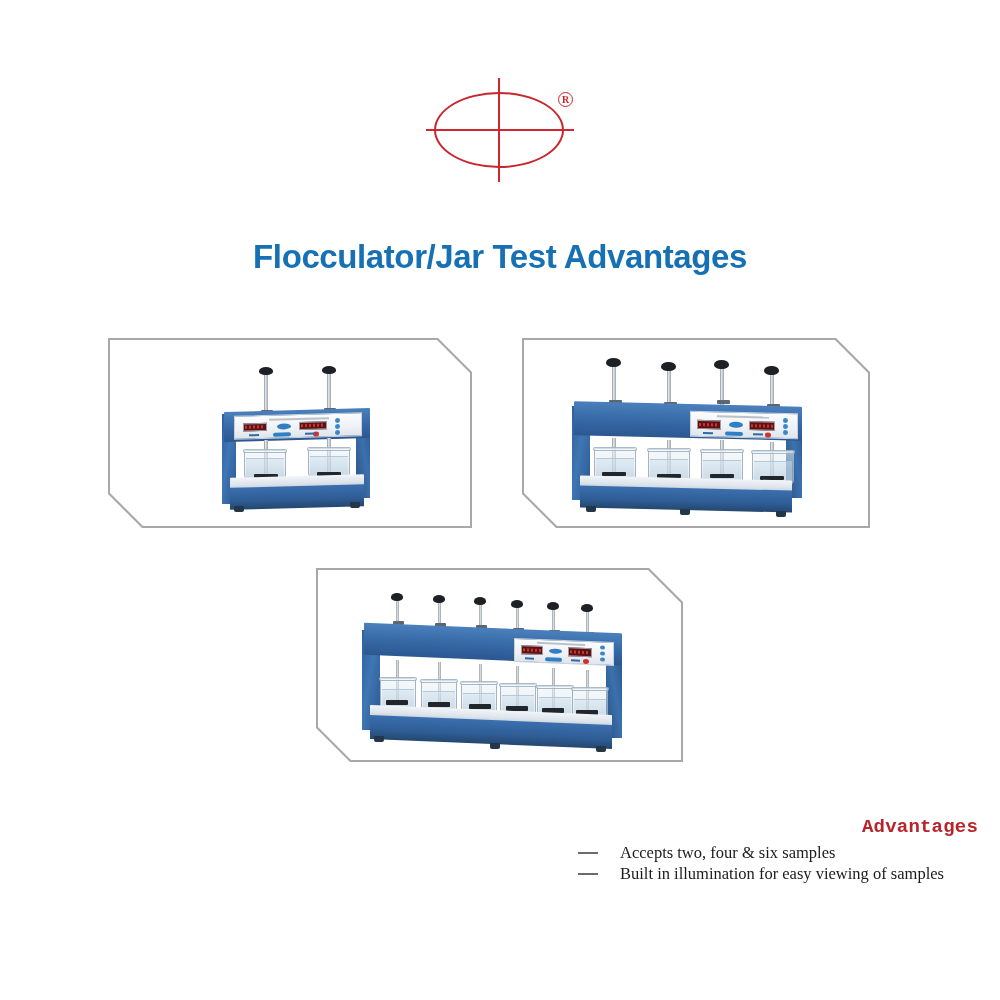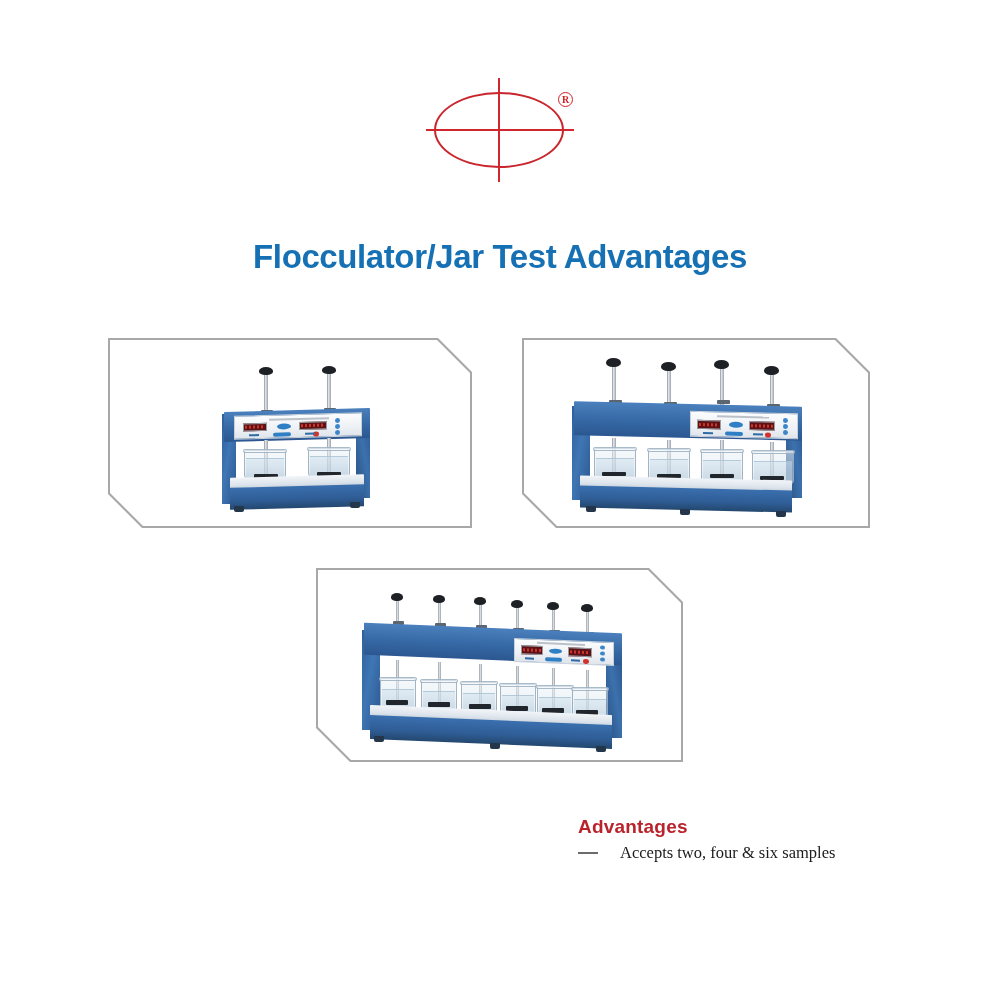--- a/index.html
+++ b/index.html
@@ -120,22 +120,22 @@
   }
   .beaker .water{
     position:absolute; left:1px; right:1px; bottom:1px;
     background:linear-gradient(180deg, rgba(206,224,236,.5), rgba(182,204,220,.55));
     border-top:1px solid rgba(170,192,210,.7);
   }
 
   
   #advantages{ position:absolute; left:578px; top:816px; width:400px; }
   #advantages .adv-title{
-    font-family:Liberation Sans, sans-serif; font-weight:bold; font-size:19px;
-    color:#b9242c; letter-spacing:.2px; margin-bottom:5px;
+    font-family:Liberation Mono, monospace; font-weight:bold; font-size:19px;
+    color:#b9242c; letter-spacing:.2px; margin-bottom:5px;text-align:right;
   }
   #advantages ul{ list-style:none; }
   #advantages li{
     position:relative; padding-left:42px;
     font-family:"Liberation Serif", serif; font-size:16.5px; color:#1b1b1b;
     line-height:19.5px; margin-bottom:1px;
   }
   #advantages li .dash{
     position:absolute; left:0px; top:9px; width:20px; height:2px; background:#6b6b6b;
   }
@@ -403,14 +403,18 @@
   </div>
 </div>
 
 <div id="advantages">
   <div class="adv-title">Advantages</div>
   <ul>
     <li>
       <span class="dash"></span>
       <span>Accepts two, four &amp; six samples</span>
     </li>
+    <li>
+      <span class="dash"></span>
+      <span>Built in illumination for easy viewing of samples</span>
+    </li>
   </ul>
 </div>
 
 </body></html>

